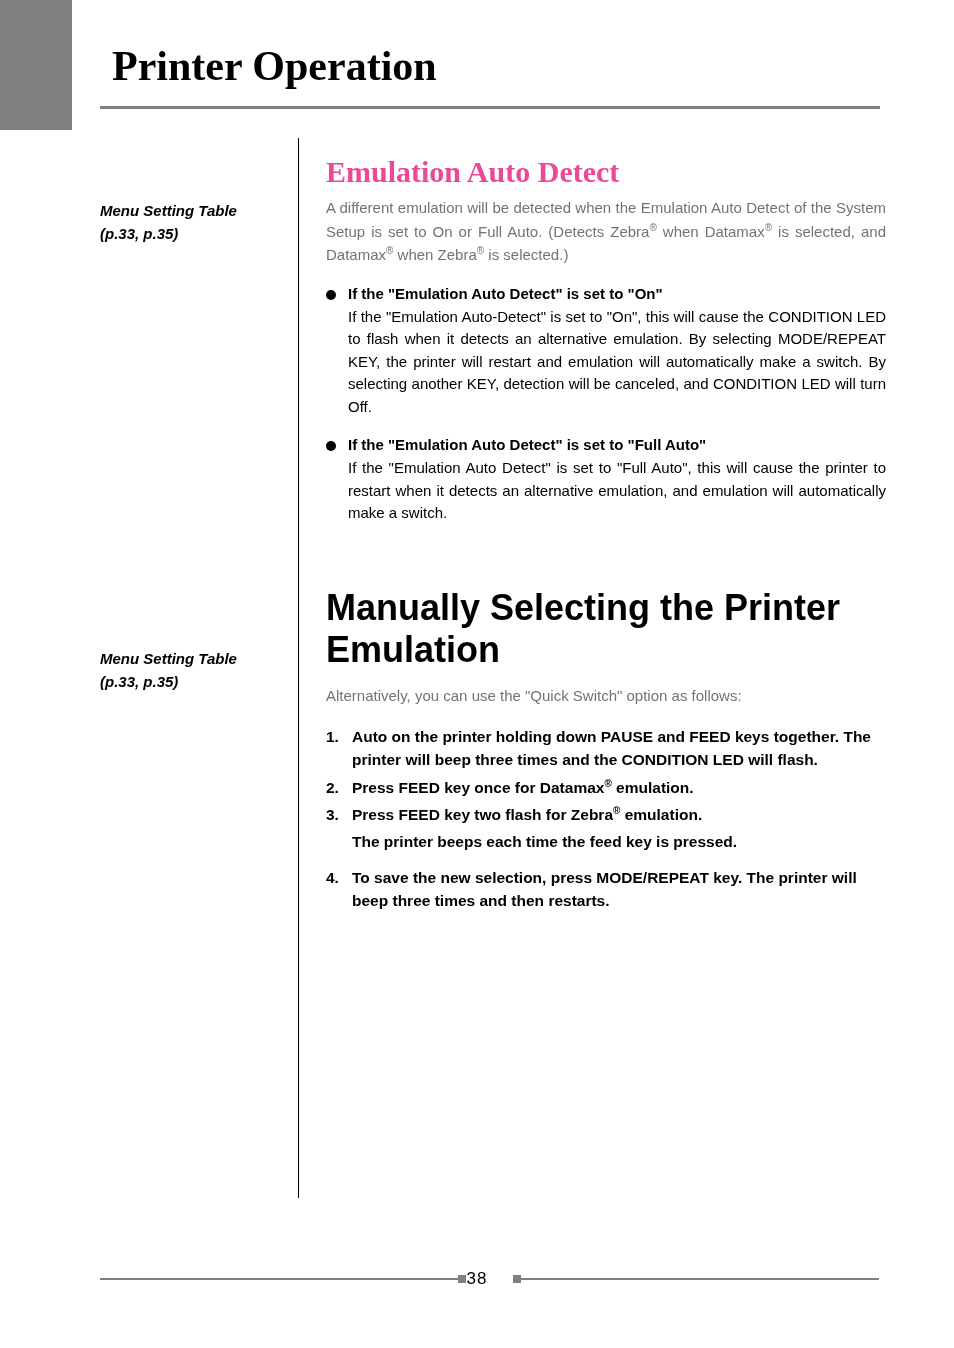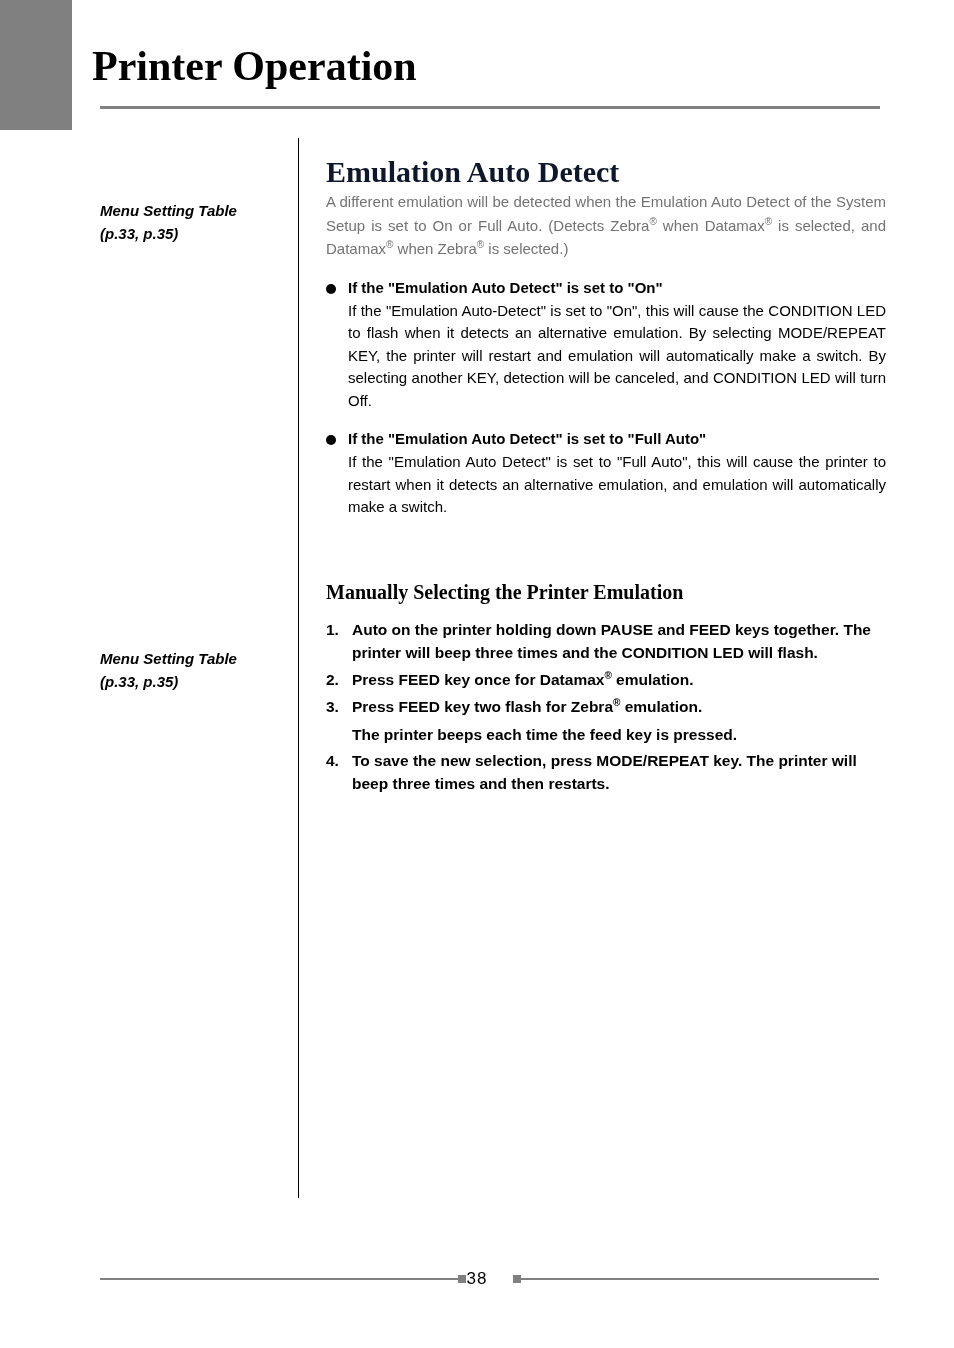--- a/index.html
+++ b/index.html
@@ -26,21 +26,21 @@
       position: absolute;
       left: 22px;
       top: 25px;
       font-size: 92px;
       font-weight: bold;
       color: #808080;
       font-family: 'Optima', 'Palatino', serif;
     }
     .chapter-title {
       position: absolute;
-      left: 92px;
+      left: 112px;
       top: 42px;
       font-size: 42px;
       font-weight: 600;
       color: #000;
       font-family: 'Optima', 'Palatino', serif;
     }
     .title-rule {
       position: absolute;
       left: 100px;
       top: 106px;
@@ -80,31 +80,31 @@
     }
     .content-area {
       position: absolute;
       left: 326px;
       top: 155px;
       width: 560px;
     }
     .section-heading {
       font-size: 30px;
       font-weight: 600;
-      color: #0f172a;
-      margin-bottom: 2px;
+      color: #ec4899;
+      margin-bottom: 8px;
       font-family: 'Optima', 'Palatino', serif;
     }
     .section-heading-2 {
-      font-size: 20px;
+      font-size: 36px;
       font-weight: 600;
       color: #000;
       margin-top: 62px;
       margin-bottom: 14px;
-      font-family: Liberation Serif, serif;
+      font-family: Liberation Sans, sans-serif;
     }
     .body-text {
       font-size: 15px;
       line-height: 1.5;
       color: #737373;
       text-align: justify;
       margin-bottom: 18px;
     }
     .sup {
       font-size: 10px;
@@ -153,21 +153,21 @@
       flex-shrink: 0;
     }
     .step-text {
       flex: 1;
     }
     .step-continuation {
       padding-left: 26px;
       font-size: 15.5px;
       line-height: 1.5;
       font-weight: 600;
-      margin-bottom: 3px;
+      margin-bottom: 12px;
     }
     .footer-rule-left {
       position: absolute;
       left: 100px;
       bottom: 68px;
       width: 358px;
       height: 2px;
       background: #808080;
     }
     .footer-rule-right {
@@ -245,20 +245,21 @@
     <div class="bullet-heading">
       <span class="bullet-dot"></span>
       <span>If the "Emulation Auto Detect" is set to "Full Auto"</span>
     </div>
     <div class="bullet-body">If the "Emulation Auto Detect" is set to "Full Auto", this will cause the printer to restart when it detects an alternative emulation, and emulation will automatically make a switch.</div>
   </div>
 
   <h2 class="section-heading-2">Manually Selecting the Printer Emulation</h2>
 
 
+  <p class="body-text">Alternatively, you can use the "Quick Switch" option as follows:</p>
 
   <div class="steps-list">
     <div class="step-item">
       <span class="step-num">1.</span>
       <span class="step-text">Auto on the printer holding down PAUSE and FEED keys together. The printer will beep three times and the CONDITION LED will flash.</span>
     </div>
     <div class="step-item">
       <span class="step-num">2.</span>
       <span class="step-text">
         <span>Press FEED key once for Datamax</span><span class="sup">®</span><span> emulation.</span>

